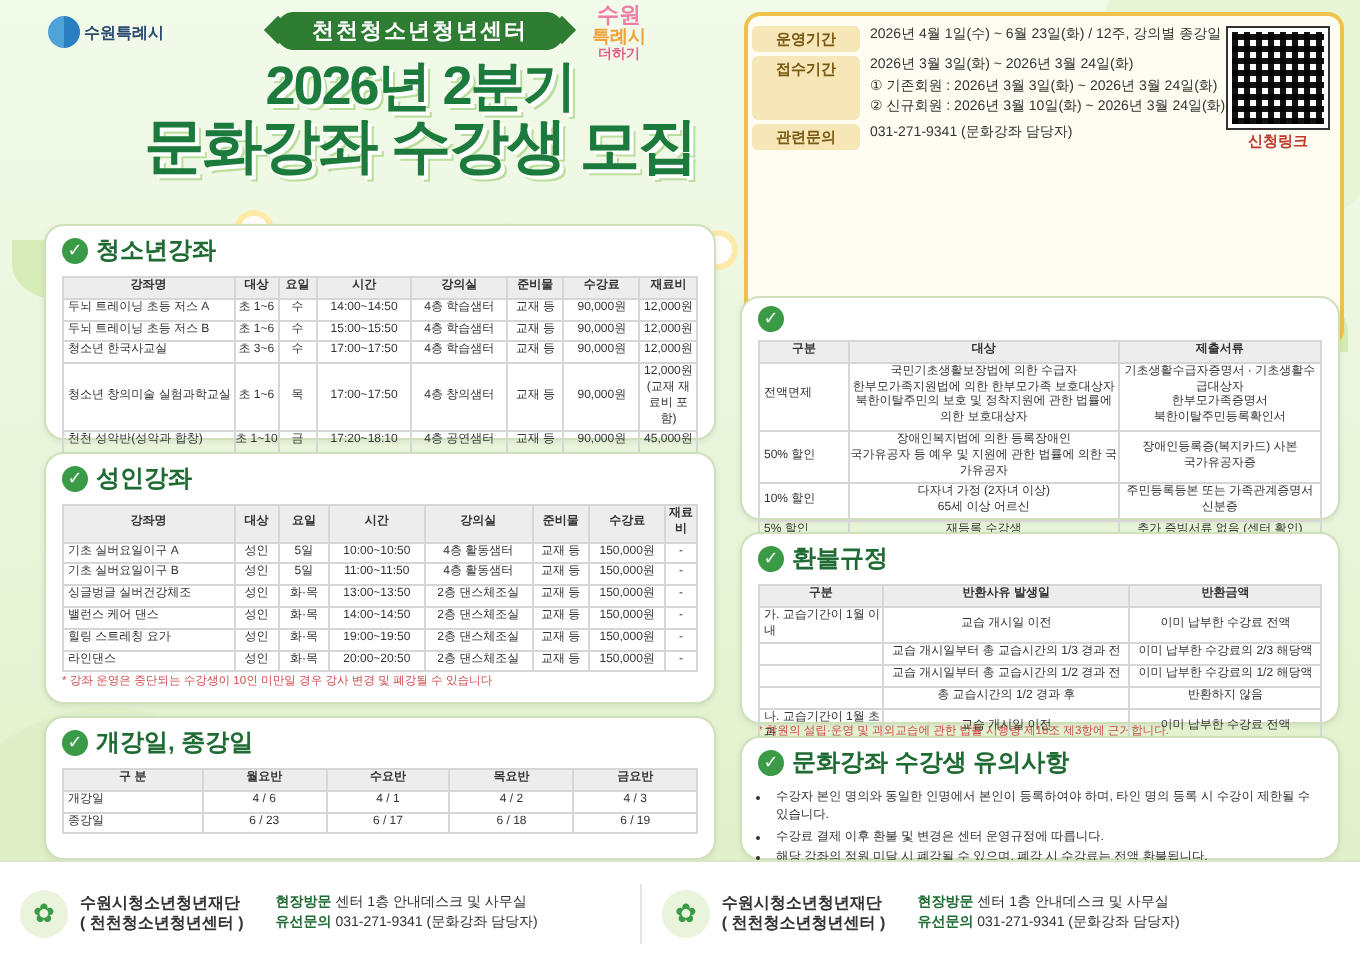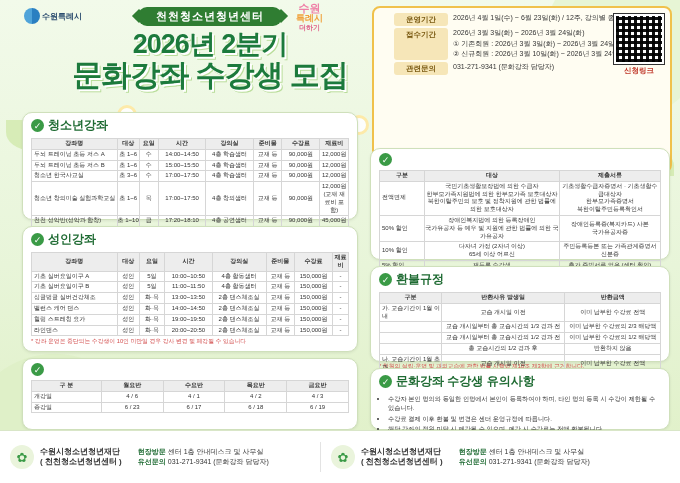--- a/index.html
+++ b/index.html
@@ -33,21 +33,21 @@
   .big1,.big2{font-weight:bold;color:#1c7a3c;text-align:center;line-height:1.05;}
   .big1{font-size:27px;margin-top:4px;letter-spacing:-1px;
     text-shadow:2px 2px 0 #fff,3px 3px 0 #b9dd9a;}
   .big2{font-size:30px;margin-top:1px;letter-spacing:-1px;
     text-shadow:2px 2px 0 #fff,3px 3px 0 #b9dd9a;}
   .suwon-logo{position:absolute;left:296px;top:2px;text-align:center;font-size:7px;color:#e0608a;font-weight:bold;line-height:1.1;}
   .suwon-logo .s1{color:#ef7fa6;font-size:11px;}
   .suwon-logo .s2{color:#f0a23c;font-size:9px;}
   
   .infobox{position:absolute;left:372px;top:6px;width:300px;height:167px;
-    background:#fffdf2;border:2px solid #f0c14b;border-radius:8px;padding:5px 20px;box-sizing:border-box;}
+    background:#fffdf2;border:2px solid #f0c14b;border-radius:8px;padding:5px 2px;box-sizing:border-box;}
   .inforow{display:flex;margin-bottom:2px;}
   .infokey{width:54px;flex:none;background:#f6e6b8;border-radius:3px;color:#7a5a12;
     font-size:7.5px;font-weight:bold;text-align:center;padding:2px 0;line-height:1.25;}
   .infoval{flex:1;padding-left:5px;font-size:7px;color:#333;line-height:1.5;}
   .infoval .sub{display:block;}
   .qrbox{position:absolute;right:6px;top:6px;width:50px;text-align:center;}
   .qr{width:46px;height:46px;background:
     repeating-linear-gradient(90deg,#111 0 3px,#fff 3px 6px),
     repeating-linear-gradient(0deg,#111 0 3px,rgba(255,255,255,0) 3px 6px);
     background-blend-mode:multiply;border:2px solid #fff;outline:1px solid #333;}
@@ -291,20 +291,21 @@
             <td>-</td>
           </tr>
         </tbody>
       </table>
     <div class="note">* 강좌 운영은 중단되는 수강생이 10인 미만일 경우 강사 변경 및 폐강될 수 있습니다</div>
   </div>
 
   <div class="panel" style="left:22px;top:358px;width:336px;height:72px;">
     <div class="p-title">
       <span class="chk">✓</span>
+      <span>개강일, 종강일</span>
     </div>
     <table id="schedule-table">
         <thead>
           <tr>
             <th style="width: 22%;">구 분</th>
             <th style="width: 19.5%;">월요반</th>
             <th style="width: 19.5%;">수요반</th>
             <th style="width: 19.5%;">목요반</th>
             <th style="width: 19.5%;">금요반</th>
           </tr>

